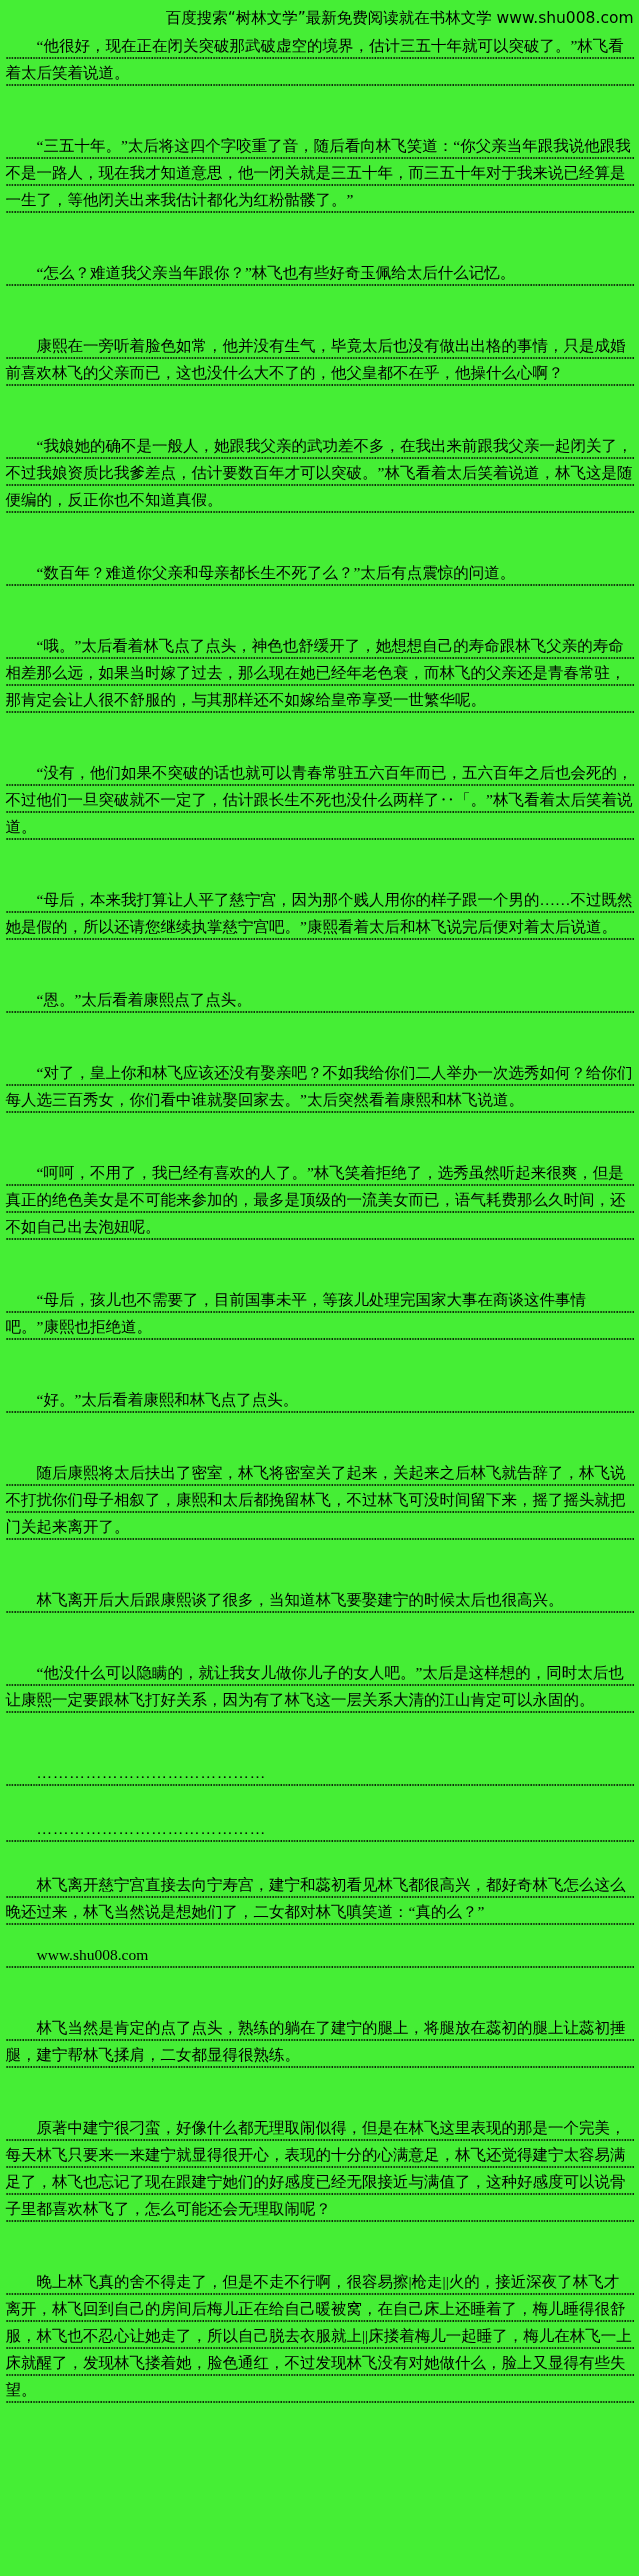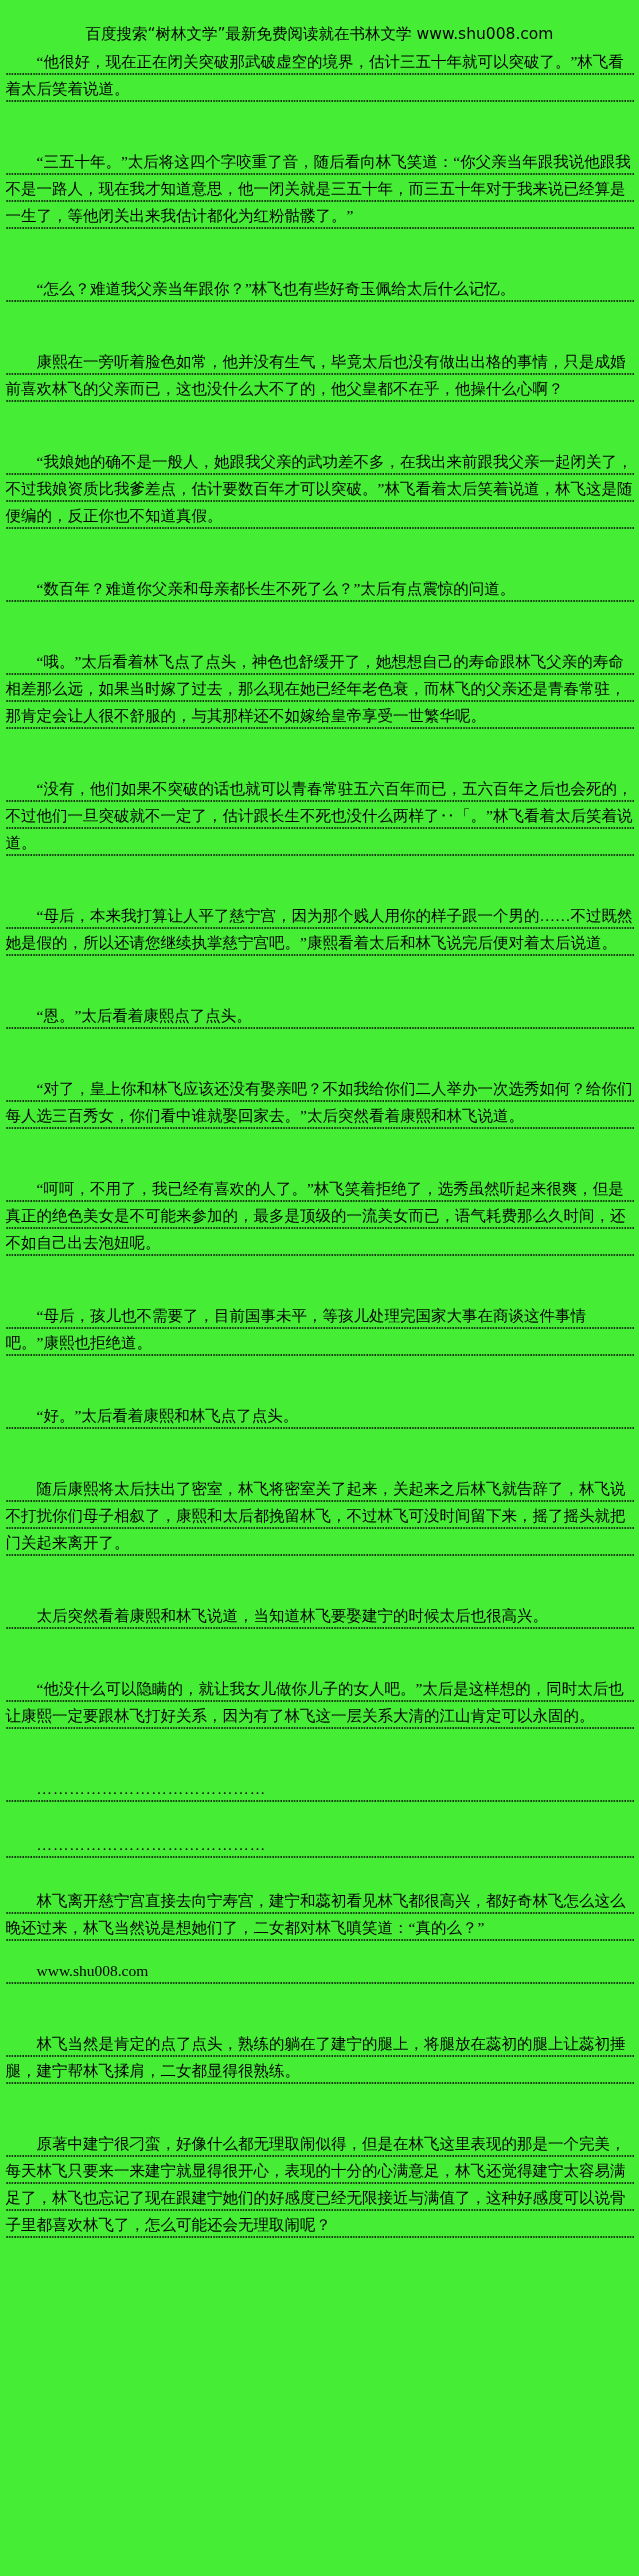--- a/index.html
+++ b/index.html
@@ -16,21 +16,21 @@
     padding:4.6px 5.5px 0 5.5px;
   }
   .block{margin:0 0 46px 0;}
   
   .underlined{
     background-image:radial-gradient(circle at 1.1px 26px, rgba(0,0,0,0.85) 0.6px, rgba(0,0,0,0) 1.1px);
     background-size:2.7px 27px;
     background-repeat:repeat;
   }
   .indent{text-indent:2em;font-family:Liberation Serif, serif;}
-  .kind-header{text-align:center;margin-bottom:0;margin-top:16px;}
+  .kind-header{text-align:right;margin-bottom:0;}
   .kind-para{}
   .kind-para-tight{margin-bottom:16px;}
   .kind-wwwline{}
   .kind-dots{margin-bottom:29px;letter-spacing:0.9px;}
 </style>
 </head>
 <body>
 
 <div id="content">
     <div class="block kind-header">百度搜索“树林文学”最新免费阅读就在书林文学 www.shu008.com</div>
@@ -42,22 +42,23 @@
     <div class="block kind-para underlined indent">“数百年？难道你父亲和母亲都长生不死了么？”太后有点震惊的问道。</div>
     <div class="block kind-para underlined indent">“哦。”太后看着林飞点了点头，神色也舒缓开了，她想想自己的寿命跟林飞父亲的寿命相差那么远，如果当时嫁了过去，那么现在她已经年老色衰，而林飞的父亲还是青春常驻，那肯定会让人很不舒服的，与其那样还不如嫁给皇帝享受一世繁华呢。</div>
     <div class="block kind-para underlined indent">“没有，他们如果不突破的话也就可以青春常驻五六百年而已，五六百年之后也会死的，不过他们一旦突破就不一定了，估计跟长生不死也没什么两样了‥「。”林飞看着太后笑着说道。</div>
     <div class="block kind-para underlined indent">“母后，本来我打算让人平了慈宁宫，因为那个贱人用你的样子跟一个男的……不过既然她是假的，所以还请您继续执掌慈宁宫吧。”康熙看着太后和林飞说完后便对着太后说道。</div>
     <div class="block kind-para underlined indent">“恩。”太后看着康熙点了点头。</div>
     <div class="block kind-para underlined indent">“对了，皇上你和林飞应该还没有娶亲吧？不如我给你们二人举办一次选秀如何？给你们每人选三百秀女，你们看中谁就娶回家去。”太后突然看着康熙和林飞说道。</div>
     <div class="block kind-para underlined indent">“呵呵，不用了，我已经有喜欢的人了。”林飞笑着拒绝了，选秀虽然听起来很爽，但是真正的绝色美女是不可能来参加的，最多是顶级的一流美女而已，语气耗费那么久时间，还不如自己出去泡妞呢。</div>
     <div class="block kind-para underlined indent">“母后，孩儿也不需要了，目前国事未平，等孩儿处理完国家大事在商谈这件事情吧。”康熙也拒绝道。</div>
     <div class="block kind-para underlined indent">“好。”太后看着康熙和林飞点了点头。</div>
     <div class="block kind-para underlined indent">随后康熙将太后扶出了密室，林飞将密室关了起来，关起来之后林飞就告辞了，林飞说不打扰你们母子相叙了，康熙和太后都挽留林飞，不过林飞可没时间留下来，摇了摇头就把门关起来离开了。</div>
-    <div class="block kind-para underlined indent">太后突然看着康熙和林飞说道，当知道林飞要娶建宁的时候太后也很高兴。</div>
+    <div class="block kind-para underlined indent">林飞离开后大后跟康熙谈了很多，当知道林飞要娶建宁的时候太后也很高兴。</div>
     <div class="block kind-para underlined indent">“他没什么可以隐瞒的，就让我女儿做你儿子的女人吧。”太后是这样想的，同时太后也让康熙一定要跟林飞打好关系，因为有了林飞这一层关系大清的江山肯定可以永固的。</div>
     <div class="block kind-dots underlined indent">……………………………………</div>
     <div class="block kind-dots underlined indent">……………………………………</div>
     <div class="block kind-para-tight underlined indent">林飞离开慈宁宫直接去向宁寿宫，建宁和蕊初看见林飞都很高兴，都好奇林飞怎么这么晚还过来，林飞当然说是想她们了，二女都对林飞嗔笑道：“真的么？”</div>
     <div class="block kind-wwwline underlined indent">www.shu008.com</div>
     <div class="block kind-para underlined indent">林飞当然是肯定的点了点头，熟练的躺在了建宁的腿上，将腿放在蕊初的腿上让蕊初捶腿，建宁帮林飞揉肩，二女都显得很熟练。</div>
     <div class="block kind-para underlined indent">原著中建宁很刁蛮，好像什么都无理取闹似得，但是在林飞这里表现的那是一个完美，每天林飞只要来一来建宁就显得很开心，表现的十分的心满意足，林飞还觉得建宁太容易满足了，林飞也忘记了现在跟建宁她们的好感度已经无限接近与满值了，这种好感度可以说骨子里都喜欢林飞了，怎么可能还会无理取闹呢？</div>
+    <div class="block kind-para underlined indent">晚上林飞真的舍不得走了，但是不走不行啊，很容易擦|枪走||火的，接近深夜了林飞才离开，林飞回到自己的房间后梅儿正在给自己暖被窝，在自己床上还睡着了，梅儿睡得很舒服，林飞也不忍心让她走了，所以自己脱去衣服就上||床搂着梅儿一起睡了，梅儿在林飞一上床就醒了，发现林飞搂着她，脸色通红，不过发现林飞没有对她做什么，脸上又显得有些失望。</div>
   </div>
 
 
 </body></html>

